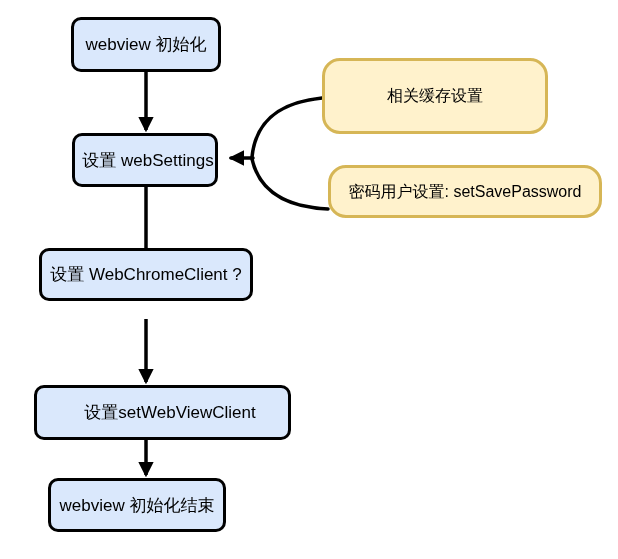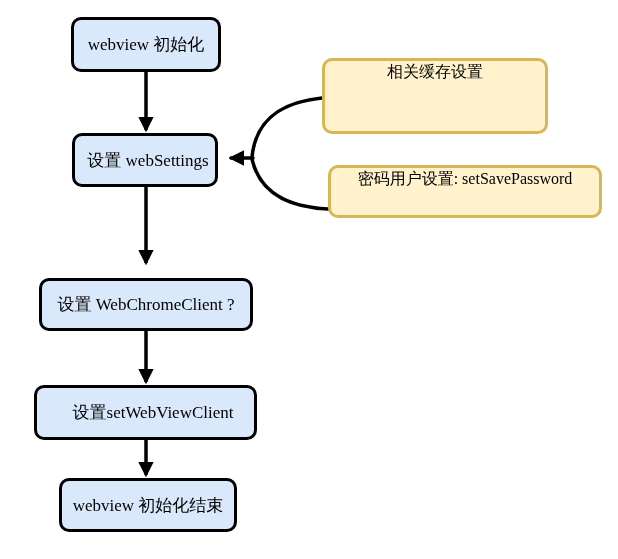--- a/index.html
+++ b/index.html
@@ -7,21 +7,20 @@
     padding: 0;
     background: #ffffff;
     font-family: "Liberation Sans", "DejaVu Sans", sans-serif;
   }
   .canvas {
     position: relative;
     width: 618px;
     height: 559px;
     background: #ffffff;
     overflow: hidden;
-    font-family: Liberation Serif, serif;
   }
   .arrows-layer {
     position: absolute;
     left: 0;
     top: 0;
     width: 618px;
     height: 559px;
     pointer-events: none;
   }
   .node {
@@ -36,36 +35,37 @@
     font-size: 17px;
     color: #000000;
     text-align: center;
     white-space: nowrap;
   }
   .note {
     position: absolute;
     box-sizing: border-box;
     background: #fff2cc;
     border: 3px solid #d6b656;
-    border-radius: 10px;
+    border-radius: 18px;
     display: flex;
     flex-direction: column;
     align-items: center;
+    justify-content: center;
     font-size: 16px;
     line-height: 1.32;
     color: #000000;
     text-align: center;
     white-space: nowrap;
   }
   
   #node-webview-init      { left: 71px;  top: 17px;  width: 150px; height: 55px; }
   #node-websettings       { left: 72px;  top: 133px; width: 146px; height: 54px; padding-left: 6px; }
-  #node-webchromeclient   { left: 39px;  top: 278px; width: 214px; height: 53px; }
-  #node-setwebviewclient  { left: 34px;  top: 385px; width: 223px; height: 55px; padding-left: 15px; }
-  #node-webview-init-end  { left: 59px;  top: 478px; width: 178px; height: 54px; }
+  #node-webchromeclient   { left: 39px;  top: 248px; width: 214px; height: 53px; }
+  #node-setwebviewclient  { left: 34px;  top: 385px; width: 257px; height: 55px; padding-left: 15px; }
+  #node-webview-init-end  { left: 48px;  top: 478px; width: 178px; height: 54px; }
   #note-cache             { left: 322px; top: 58px;  width: 226px; height: 76px; }
   #note-password          { left: 328px; top: 165px; width: 274px; height: 53px; }
 </style>
 </head>
 <body>
 
 <div class="canvas">
 
   <svg class="arrows-layer" width="618" height="559" viewBox="0 0 618 559" xmlns="http://www.w3.org/2000/svg">
     <defs>

